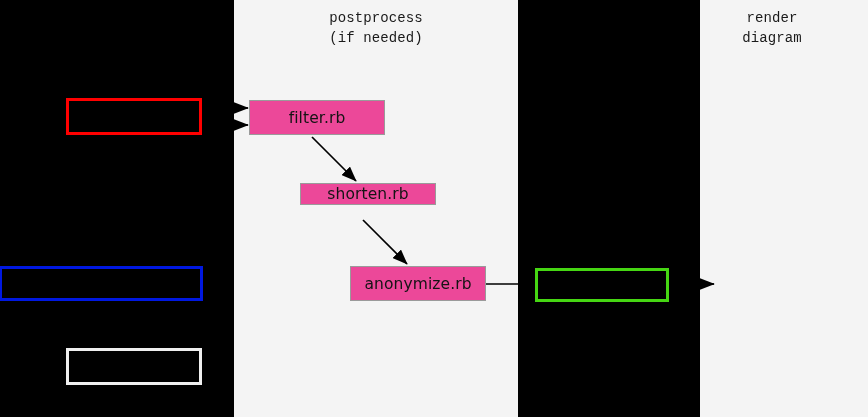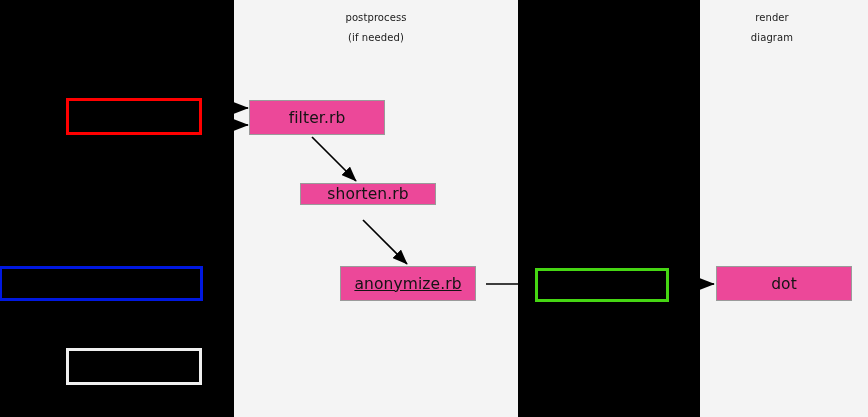--- a/index.html
+++ b/index.html
@@ -23,44 +23,45 @@
     background: #000000;
   }
   #band-left  { left: 0px;   width: 234px; }
   #band-mid   { left: 518px; width: 182px; }
 
   
   .cluster-label {
     position: absolute;
     text-align: center;
     color: #1a1a1a;
-    font-size: 10px;
+    font-size: 14px;
     line-height: 20px;
     white-space: pre-line;
     letter-spacing: 0.1px;
+    font-family: Liberation Mono, monospace;
   }
   #label-postprocess { left: 234px; width: 284px; top: 8px; }
   #label-render      { left: 700px; width: 144px; top: 8px; }
 
   
   .node {
     position: absolute;
     background: #ec4899;
     border: 1px solid #9a9a9a;
     box-sizing: border-box;
     display: flex;
     align-items: center;
     justify-content: center;
     color: #141414;
     font-size: 15.5px;
     letter-spacing: 0.1px;
   }
   #node-filter    { left: 249px; top: 100px; width: 136px; height: 35px; }
   #node-shorten   { left: 300px; top: 183px; width: 136px; height: 22px; }
-  #node-anonymize { left: 340px; top: 266px; width: 136px; height: 35px; text-decoration: underline; }
+  #node-anonymize { left: 350px; top: 266px; width: 136px; height: 35px; }
   #node-dot       { left: 716px; top: 266px; width: 136px; height: 35px; }
 
   
   .redacted-node {
     position: absolute;
     background: #000000;
     box-sizing: border-box;
   }
   #redacted-red   { left: 66px;  top: 98px;  width: 136px; height: 37px; border: 3px solid #ff0000; }
   #redacted-blue  { left: -1px;  top: 266px; width: 204px; height: 35px; border: 3px solid #0018e0; }
@@ -110,15 +111,14 @@
 diagram</div>
 
   <div class="redacted-node" id="redacted-red"></div>
   <div class="redacted-node" id="redacted-blue"></div>
   <div class="redacted-node" id="redacted-white"></div>
   <div class="redacted-node" id="redacted-green"></div>
 
   <div class="node" id="node-filter">filter.rb</div>
   <div class="node" id="node-shorten">shorten.rb</div>
   <div class="node" id="node-anonymize">anonymize.rb</div>
-  <div class="node" id="node-dot">dot</div>
 
 </div>
 
 </body></html>

